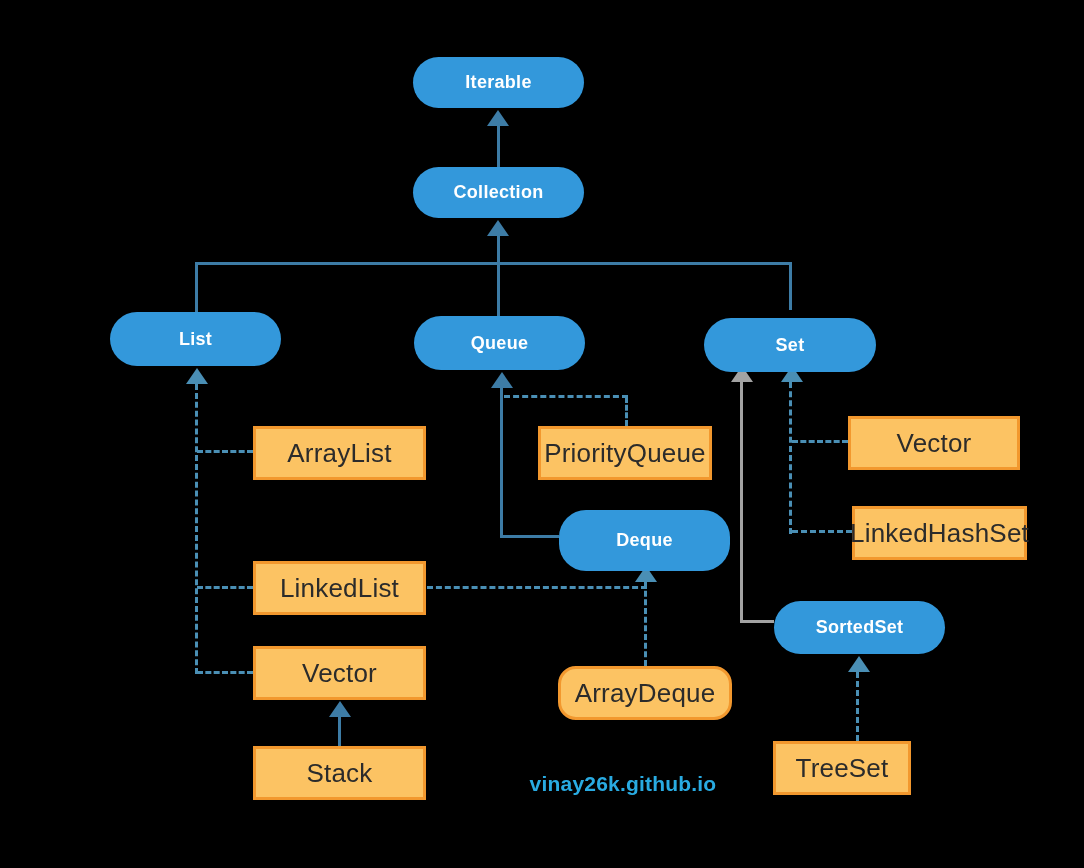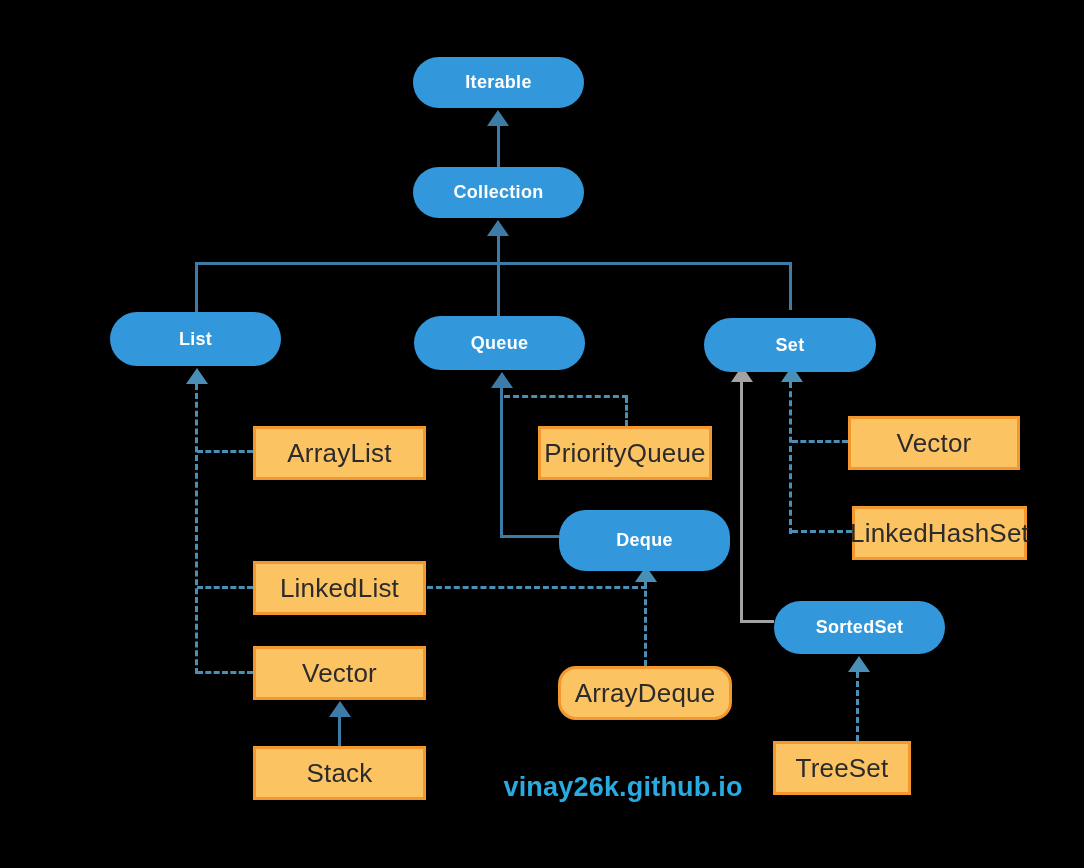--- a/index.html
+++ b/index.html
@@ -40,21 +40,21 @@
   .v-gray{width:3px;background:var(--connector-gray);}
   .arrow-up{
     position:absolute;width:0;height:0;
     border-left:11px solid transparent;border-right:11px solid transparent;
     border-bottom:16px solid var(--connector);
   }
   .arrow-up.dash{border-bottom-color:var(--connector-dashed);}
   .arrow-up.gray{border-bottom-color:var(--connector-gray);}
   .watermark{
     position:absolute;left:503px;top:772px;width:240px;text-align:center;
-    color:var(--watermark);font-weight:bold;font-size:27px;letter-spacing:.2px;
+    color:var(--watermark);font-weight:bold;font-size:21px;letter-spacing:.2px;
   }
 </style>
 </head>
 <body>
 
 <div class="canvas">
 
   <div class="arrow-up" style="left:487px;top:110px;"></div>
   <div class="ln v-solid" style="left:497px;top:126px;height:41px;"></div>
 

